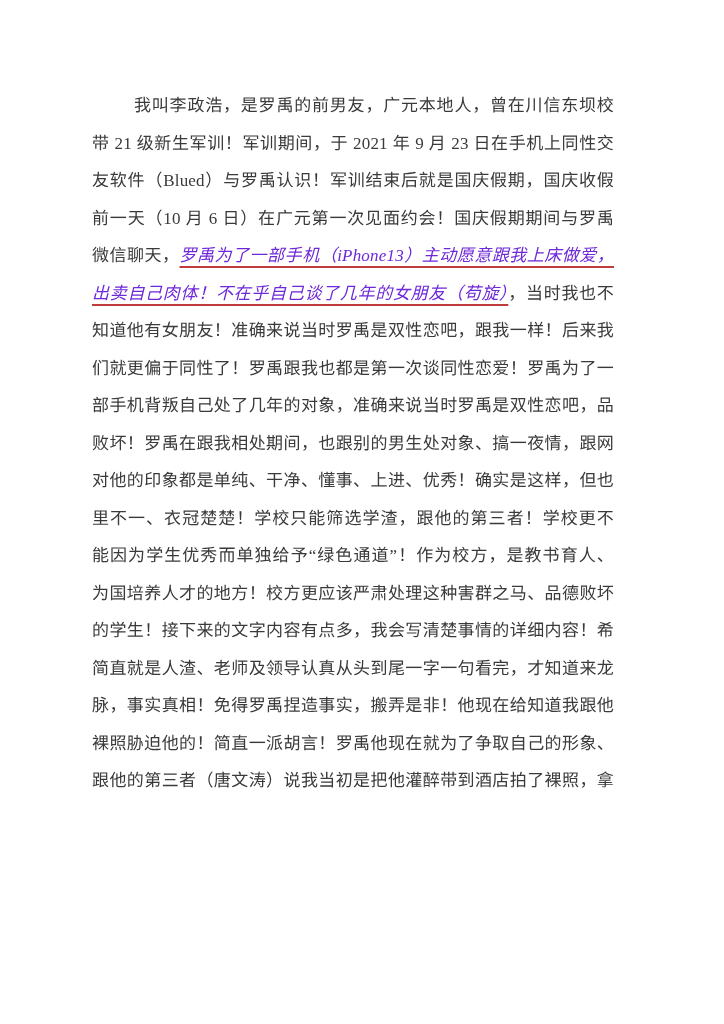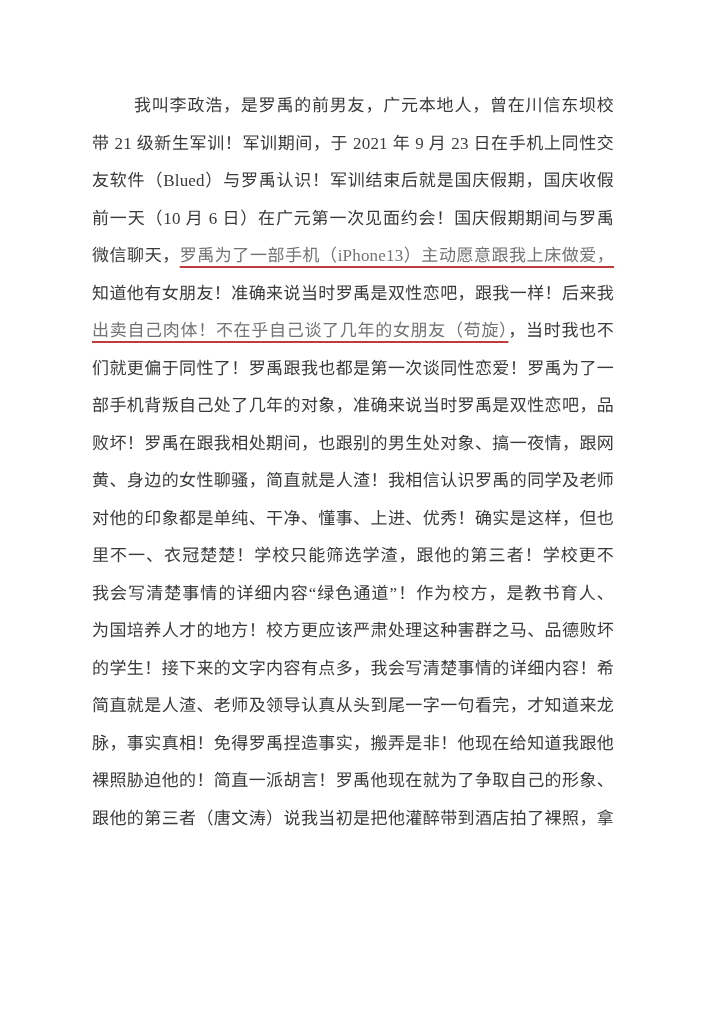--- a/index.html
+++ b/index.html
@@ -36,46 +36,46 @@
     white-space: normal;
     overflow: hidden;
     letter-spacing: 0.2px;
   }
   .line.indent {
     padding-left: 42px;
     width: 480px;
   }
   .seg { color: #3a3a3a; }
   .seg.red {
-    color: #737373;
+    color: #6d28d9;
     text-decoration: underline;
     text-decoration-color: #bf3c3c;
     text-decoration-thickness: 1.5px;
     text-underline-offset: 5px;
+    font-style: italic;
   }
 </style>
 </head>
 <body>
 
 <div class="page">
   <div class="text-block">
       <div class="line indent"><span class="seg">我叫李政浩，是罗禹的前男友，广元本地人，曾在川信东坝校区</span></div>
       <div class="line"><span class="seg">带 21 级新生军训！军训期间，于 2021 年 9 月 23 日在手机上同性交</span></div>
       <div class="line"><span class="seg">友软件（Blued）与罗禹认识！军训结束后就是国庆假期，国庆收假</span></div>
       <div class="line"><span class="seg">前一天（10 月 6 日）在广元第一次见面约会！国庆假期期间与罗禹</span></div>
       <div class="line"><span class="seg">微信聊天，</span><span class="seg red">罗禹为了一部手机（iPhone13）主动愿意跟我上床做爱，</span></div>
+      <div class="line"><span class="seg red">出卖自己肉体！不在乎自己谈了几年的女朋友（苟旋）</span><span class="seg">，当时我也不</span></div>
       <div class="line"><span class="seg">知道他有女朋友！准确来说当时罗禹是双性恋吧，跟我一样！后来我</span></div>
-      <div class="line"><span class="seg red">出卖自己肉体！不在乎自己谈了几年的女朋友（苟旋）</span><span class="seg">，当时我也不</span></div>
       <div class="line"><span class="seg">们就更偏于同性了！罗禹跟我也都是第一次谈同性恋爱！罗禹为了一</span></div>
       <div class="line"><span class="seg">部手机背叛自己处了几年的对象，准确来说当时罗禹是双性恋吧，品德</span></div>
       <div class="line"><span class="seg">败坏！罗禹在跟我相处期间，也跟别的男生处对象、搞一夜情，跟网</span></div>
-      <div class="line"><span class="seg">黄、身边的女性聊骚，简直就是人渣！我相信认识罗禹的同学及老师</span></div>
       <div class="line"><span class="seg">对他的印象都是单纯、干净、懂事、上进、优秀！确实是这样，但也</span></div>
       <div class="line"><span class="seg">里不一、衣冠楚楚！学校只能筛选学渣，跟他的第三者！学校更不</span></div>
-      <div class="line"><span class="seg">我会写清楚事情的详细内容“绿色通道”！作为校方，是教书育人、</span></div>
+      <div class="line"><span class="seg">能因为学生优秀而单独给予“绿色通道”！作为校方，是教书育人、</span></div>
       <div class="line"><span class="seg">为国培养人才的地方！校方更应该严肃处理这种害群之马、品德败坏</span></div>
       <div class="line"><span class="seg">的学生！接下来的文字内容有点多，我会写清楚事情的详细内容！希</span></div>
       <div class="line"><span class="seg">简直就是人渣、老师及领导认真从头到尾一字一句看完，才知道来龙去</span></div>
       <div class="line"><span class="seg">脉，事实真相！免得罗禹捏造事实，搬弄是非！他现在给知道我跟他</span></div>
       <div class="line"><span class="seg">裸照胁迫他的！简直一派胡言！罗禹他现在就为了争取自己的形象、</span></div>
       <div class="line"><span class="seg">跟他的第三者（唐文涛）说我当初是把他灌醉带到酒店拍了裸照，拿</span></div>
     </div>
 </div>
 
 </body></html>

